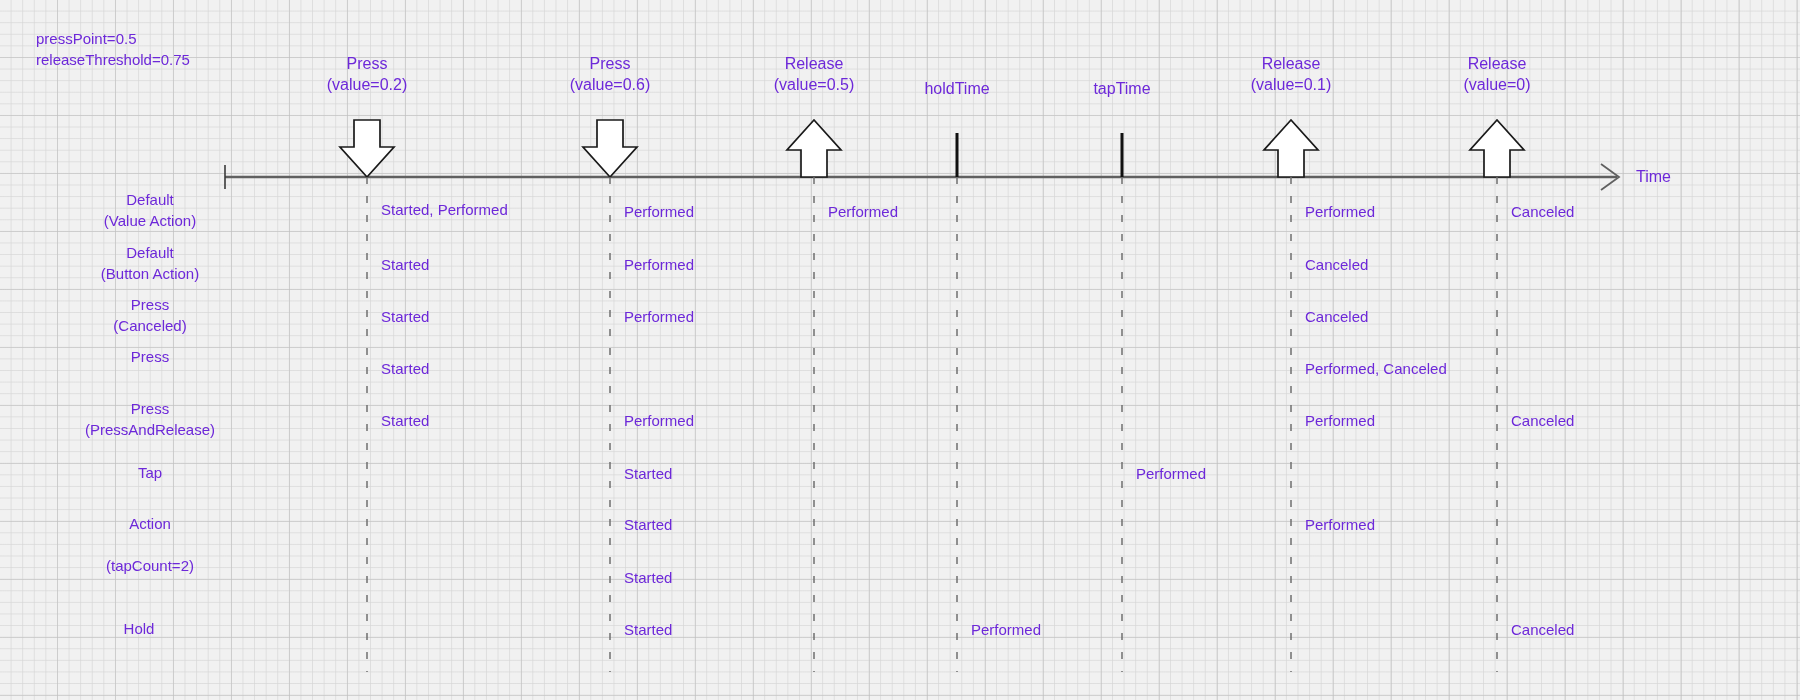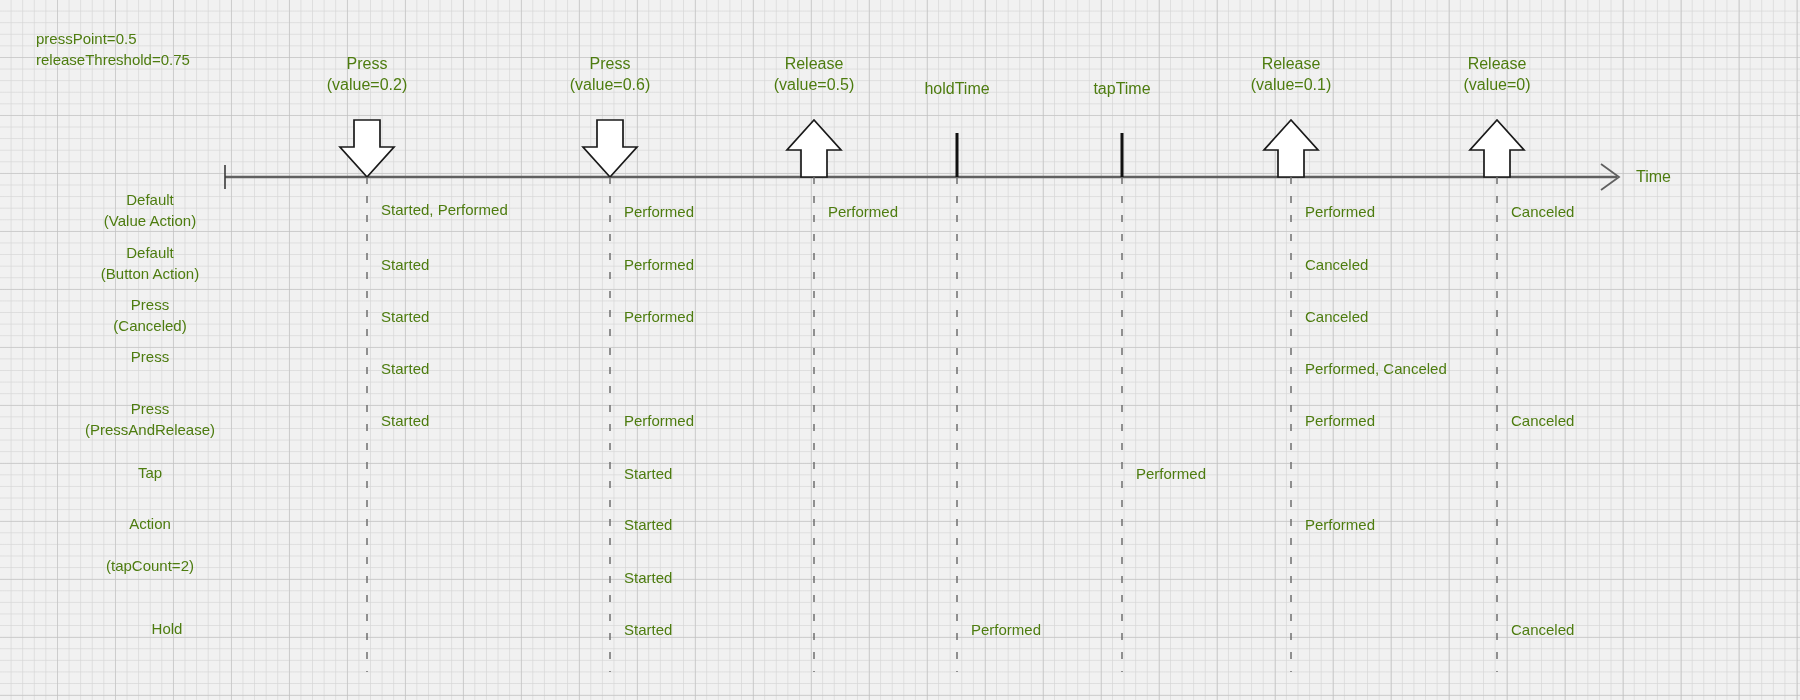--- a/index.html
+++ b/index.html
@@ -16,21 +16,21 @@
     background-color:#f1f1f1;
     background-image:
       linear-gradient(to right, rgba(190,190,190,.55) 1px, transparent 1px),
       linear-gradient(to bottom, rgba(190,190,190,.55) 1px, transparent 1px),
       linear-gradient(to right, rgba(214,214,214,.7) 1px, transparent 1px),
       linear-gradient(to bottom, rgba(214,214,214,.7) 1px, transparent 1px);
     background-size:58px 58px,58px 58px,11.6px 11.6px,11.6px 11.6px;
     background-position:-1px -1px,-1px -1px,-1px -1px,-1px -1px;
   }
   #canvas{position:absolute;left:0;top:0;width:1800px;height:700px;}
-  .txt{position:absolute;color:#4d7c0f;white-space:nowrap;}
+  .txt{position:absolute;color:#6d28d9;white-space:nowrap;}
   .note{font-size:15px;line-height:21px;}
   .evt-label{font-size:16px;text-align:center;line-height:21px;}
   .row-label{font-size:15px;text-align:center;line-height:21px;}
   .cell{font-size:15px;line-height:18px;}
   .axis-label{font-size:16px;}
   svg{position:absolute;left:0;top:0;width:1800px;height:700px;overflow:visible;}
 </style>
 </head>
 <body>
 
@@ -113,21 +113,21 @@
       </div>
       <div class="txt row-label" style="left: 20px; width: 260px; top: 462px;">
         <div>Tap</div>
       </div>
       <div class="txt row-label" style="left: 20px; width: 260px; top: 513px;">
         <div>Action</div>
       </div>
       <div class="txt row-label" style="left: 20px; width: 260px; top: 555px;">
         <div>(tapCount=2)</div>
       </div>
-      <div class="txt row-label" style="left: 37px; width: 260px; top: 618px;">
+      <div class="txt row-label" style="left: 9px; width: 260px; top: 618px;">
         <div>Hold</div>
       </div>
     </div>
   <div id="cells">
       <div class="txt cell" style="left: 381px; top: 201px;">Started, Performed</div>
       <div class="txt cell" style="left: 624px; top: 203px;">Performed</div>
       <div class="txt cell" style="left: 828px; top: 203px;">Performed</div>
       <div class="txt cell" style="left: 1305px; top: 203px;">Performed</div>
       <div class="txt cell" style="left: 1511px; top: 203px;">Canceled</div>
       <div class="txt cell" style="left: 381px; top: 256px;">Started</div>

